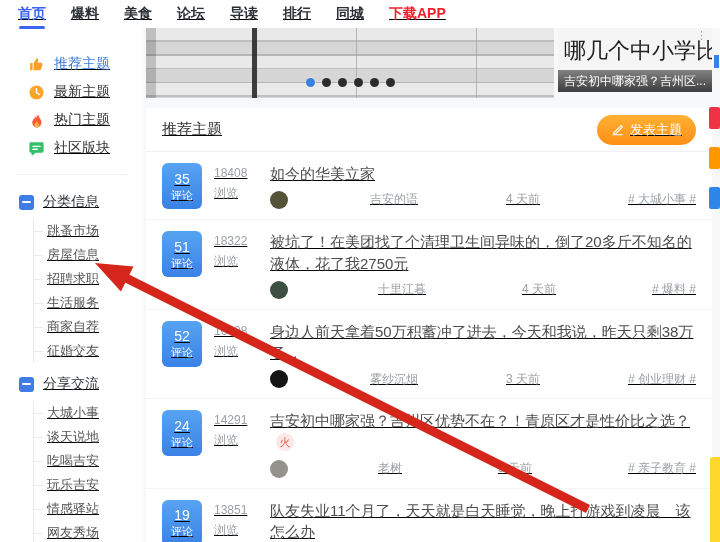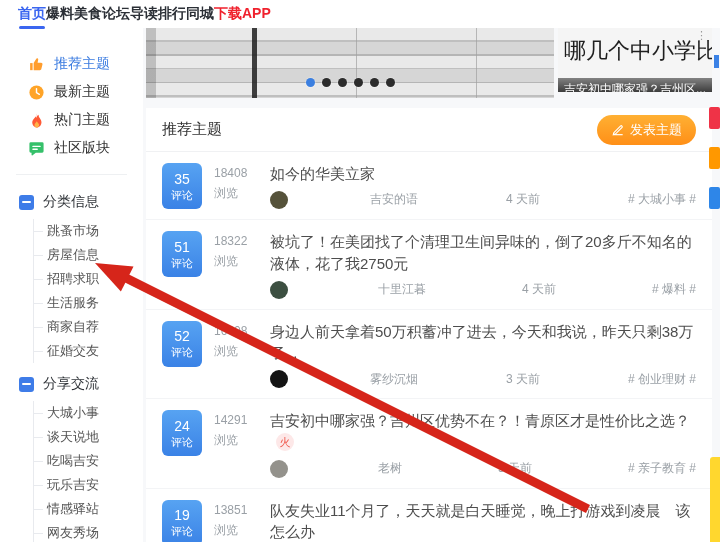--- a/index.html
+++ b/index.html
@@ -3,27 +3,27 @@
 <meta charset="utf-8">
 <style>
   * { margin:0; padding:0; box-sizing:border-box; }
   html,body { width:720px; height:542px; }
   body {
     position:relative; overflow:hidden; background:#fff;
     font-family:"Liberation Sans","DejaVu Sans",sans-serif;
     -webkit-font-smoothing:antialiased;
   }
   
-  nav { height:28px; display:flex; align-items:center; padding-left:18px; background:#fff; position:relative; z-index:2;}
+  nav { height:28px; display:flex; align-items:center; gap:25px; padding-left:18px; background:#fff; position:relative; z-index:2;text-decoration:underline;}
   .nav-item { font-size:14px; font-weight:bold; color:#2b2f36; cursor:pointer; position:relative; }
   .nav-item.active { color:#3b66f0; }
   .nav-item.active::after { content:''; position:absolute; left:1px; right:1px; bottom:-6px; height:3px; border-radius:2px; background:#3b66f0; }
   .nav-item.download { color:#f0212d; }
   
-  .page { position:absolute; top:28px; left:0; right:0; bottom:0; background:#f7f8fa; display:flex; }
+  .page { position:absolute; top:28px; left:0; right:0; bottom:0; background:#f7f8fa; display:flex;text-decoration:underline; }
   aside { width:143px; background:#fff; padding-top:22px; flex:none; }
   .side-item { display:flex; align-items:center; gap:9px; height:28px; padding-left:28px; font-size:14px; color:#333; cursor:pointer; }
   .side-item.active .side-label { color:#3a7be0; }
   .side-item svg { width:17px; height:17px; flex:none; }
   .side-divider { height:1px; background:#eef0f2; margin:12px 16px 14px; }
   .group-head { display:flex; align-items:center; gap:9px; height:26px; padding-left:19px; font-size:14px; color:#2f3338; cursor:pointer; }
   .minus-sq { width:15px; height:15px; border-radius:3px; background:#3e7ce8; position:relative; flex:none; }
   .minus-sq::after { content:''; position:absolute; left:3px; right:3px; top:6px; height:2.5px; background:#fff; border-radius:1px; }
   .tree { list-style:none; margin:4px 0 8px 33px; border-left:1px solid #e8eaee; }
   .tree li { height:24px; line-height:24px; padding-left:13px; font-size:13px; color:#555; position:relative; cursor:pointer; }
@@ -39,21 +39,21 @@
   }
   .colline { position:absolute; top:0; bottom:0; width:1px; background:#9f9f9f; opacity:.7; }
   .darkcol { position:absolute; top:0; bottom:0; left:106px; width:5px; background:#1f1f1f; opacity:.85; }
   .car-caption { position:absolute; left:0; right:0; top:19px; text-align:center; color:#fff; font-size:18px; font-weight:bold; letter-spacing:.5px;
     text-shadow:0 1px 3px rgba(0,0,0,.95), 0 0 2px rgba(0,0,0,.7); white-space:nowrap; }
   .dots { position:absolute; left:0; right:0; bottom:11px; display:flex; justify-content:center; gap:7px; }
   .dot { width:9px; height:9px; border-radius:50%; background:#2c2c2c; box-shadow:0 0 0 1px rgba(255,255,255,.2); cursor:pointer; }
   .dot.active { background:#3b7fe0; }
   .side-banner { flex:1; height:64px; position:relative; overflow:hidden; background:#f5f5f5; cursor:pointer; }
   .side-title { position:absolute; top:8px; left:6px; font-size:22px; color:#1f1f1f; white-space:nowrap; }
-  .side-cap { position:absolute; left:0; right:0; bottom:0; height:14px; line-height:22px; text-align:center; color:#fff; font-size:12px; white-space:nowrap;
+  .side-cap { position:absolute; left:0; right:0; bottom:0; height:22px; line-height:22px; text-align:center; color:#fff; font-size:12px; white-space:nowrap;
     background:linear-gradient(to bottom, rgba(110,110,110,.85), rgba(45,45,45,.92)); }
   .card { background:#fff; margin-top:10px; height:434px; overflow:hidden; }
   .card-head { display:flex; justify-content:space-between; align-items:center; height:44px; padding:0 16px; border-bottom:1px solid #f0f1f3; }
   .card-title { font-size:15px; font-weight:normal; color:#333; }
   .post-btn { display:flex; align-items:center; gap:5px; border:none; cursor:pointer; color:#fff; font-size:13px;
     padding:6px 14px; border-radius:16px; background:linear-gradient(180deg,#ffb033,#ff8f17); }
   .post-btn svg { width:14px; height:14px; }
   
   .topic { display:flex; gap:12px; padding:11px 16px 10px; border-bottom:1px solid #f3f4f6; }
   .badge { flex:none; width:40px; height:46px; border-radius:6px; color:#fff; text-align:center;

